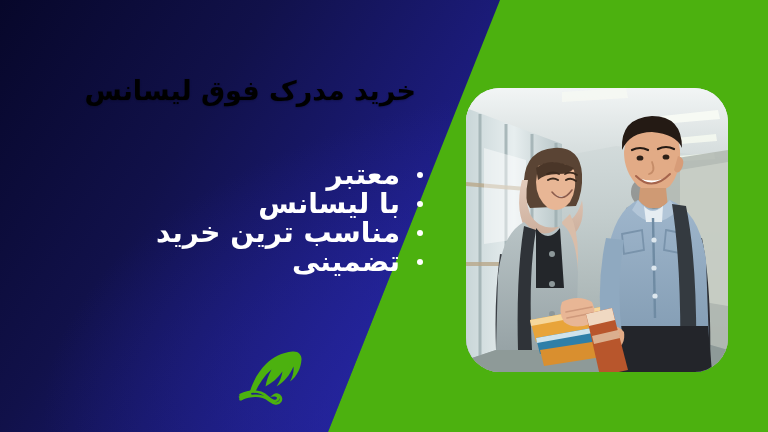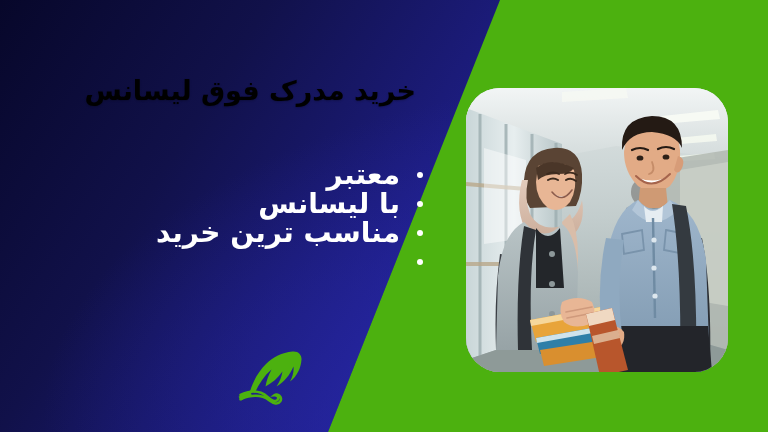--- a/index.html
+++ b/index.html
@@ -128,20 +128,21 @@
     <li>
       <span class="dot"></span>
       <span class="txt">با لیسانس</span>
     </li>
     <li>
       <span class="dot"></span>
       <span class="txt">مناسب ترین خرید</span>
     </li>
     <li>
       <span class="dot"></span>
+      <span class="txt">تضمینی</span>
     </li>
   </ul>
 
   <div class="logo">
     <svg viewBox="0 0 86 62" xmlns="http://www.w3.org/2000/svg" aria-hidden="true">
       <g fill="#4cb10f">
         <path d="M64.5 4.5 C54 5.5 45 10 38 17 C30.5 24.5 25 34 22 44.5 L27 45.5 C31 36.5 36.5 28.5 43.5 22.5 C40.5 28 38.5 33.5 37.5 39.5 C44 36 50 31 54.5 24.5 C53.5 30 51.5 35 48.5 39.5 C56 35 62 28 65.5 19.5 C66 25 64.5 30 62 34.5 C69 29.5 73 21 73.5 12.5 C73.8 8 70.5 3.9 64.5 4.5 Z"></path>
         <path d="M22.5 44.2 C18 45.6 14 47.4 10.5 49.8 L13 53.6 C16.2 51.4 19.8 49.7 23.8 48.5 Z"></path>
       </g>
       <path d="M12.5 52.2 C20 49 28 47.8 34.8 49.8 C41 51.6 43.2 56 47.6 56.4 C52 56.8 54 52.8 52.4 49.8 C51.2 47.6 48.2 46.8 46.4 48.2 C49 48 50.4 49.6 50.2 51.4 C50 53.4 47.6 54.6 45 53.6 C41.2 52.2 38.6 47.8 33 45.8 C27 43.6 19 44.6 12.5 48" fill="none" stroke="#4cb10f" stroke-width="2.6" stroke-linecap="round"></path>

